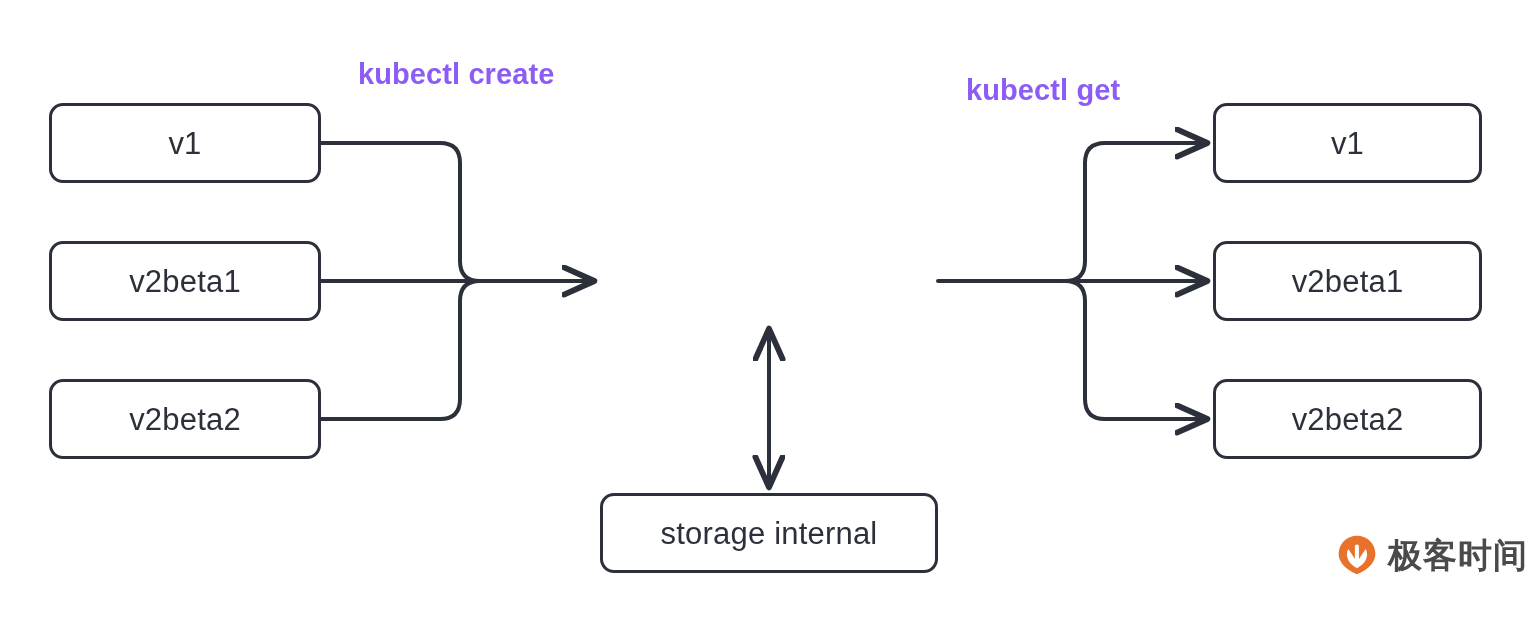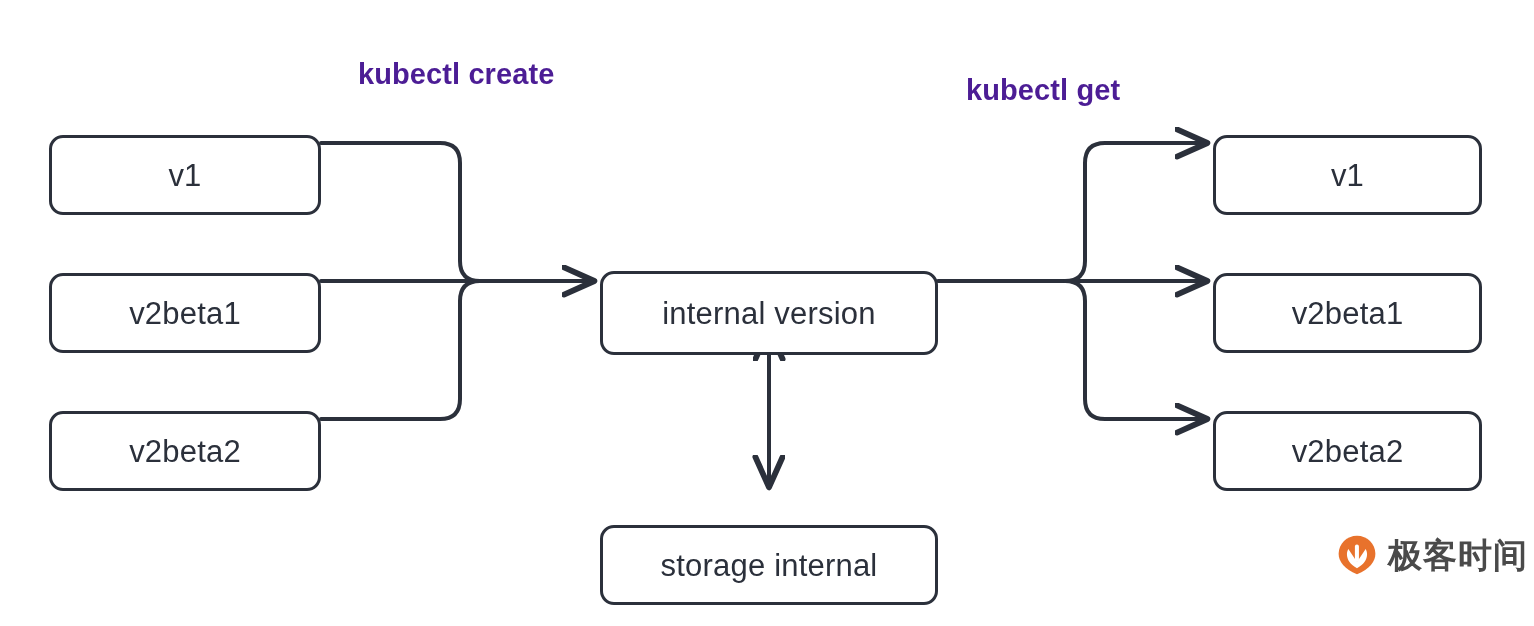--- a/index.html
+++ b/index.html
@@ -33,25 +33,24 @@
     border-radius: 14px;
     background: #ffffff;
     display: flex;
     align-items: center;
     justify-content: center;
     color: #2b303b;
     font-size: 31px;
     font-weight: 400;
     letter-spacing: 0.2px;
     line-height: 1;
-    margin-top: 32px;
   }
   .caption {
     position: absolute;
-    color: #4c1d95;
+    color: #8b5cf6;
     font-size: 29px;
     font-weight: 700;
     letter-spacing: 0.1px;
     white-space: nowrap;
     line-height: 1;
   }
   
   .box-l1 { left: 49px;  top: 103px; width: 272px; height: 80px; }
   .box-l2 { left: 49px;  top: 241px; width: 272px; height: 80px; }
   .box-l3 { left: 49px;  top: 379px; width: 272px; height: 80px; }
@@ -130,21 +129,20 @@
   <div class="caption cap-create">kubectl create</div>
 
   <div class="caption cap-get">kubectl get</div>
 
   <div class="node box-l1">v1</div>
 
   <div class="node box-l2">v2beta1</div>
 
   <div class="node box-l3">v2beta2</div>
 
-  <div class="node box-internal">internal version</div>
 
   <div class="node box-storage">storage internal</div>
 
   <div class="node box-r1">v1</div>
 
   <div class="node box-r2">v2beta1</div>
 
   <div class="node box-r3">v2beta2</div>
 
   <div id="watermark">

